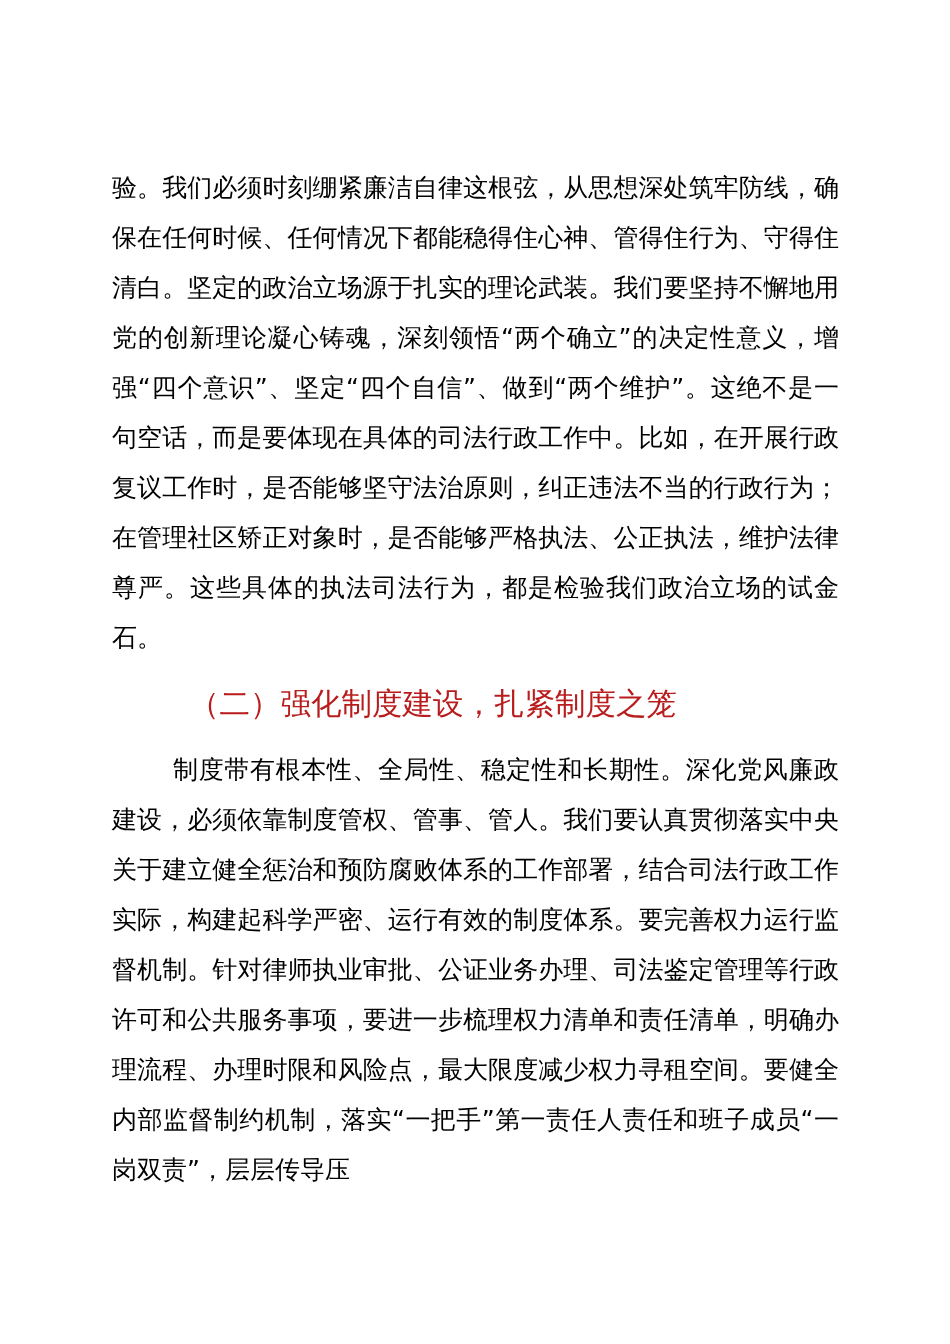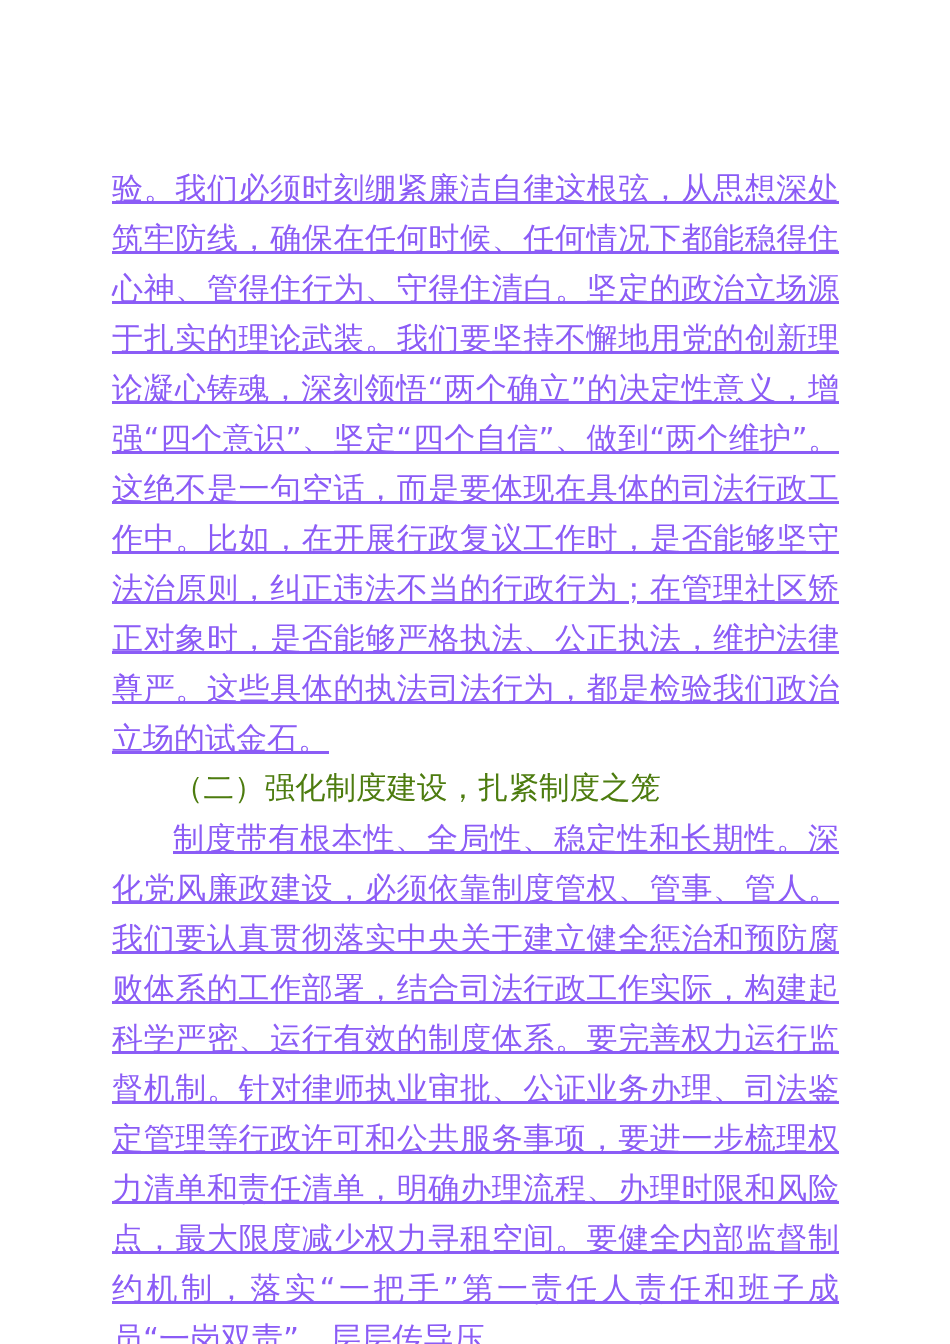--- a/index.html
+++ b/index.html
@@ -22,44 +22,43 @@
   }
   .text-column {
     position: absolute;
     left: 112px;
     top: 163px;
     width: 727px;
   }
   .para {
     margin: 0;
     padding: 0;
-    font-size: 31px;
+    font-size: 25px;
     line-height: 50px;
-    color: #8b5cf6;
+    color: #000000;
     text-align: justify;
     text-justify: inter-character;
     text-align-last: left;
     letter-spacing: 0px;
     font-weight: 400;
     word-break: break-all;
     white-space: normal;
-    text-decoration: underline;
   }
   .para.continuation {
     text-indent: 0;
   }
   .para.indented {
     text-indent: 61px;
   }
   .heading {
-    margin: 0;
+    margin: 16px;
     padding: 0;
     font-size: 30.5px;
     line-height: 50px;
-    color: #4d7c0f;
+    color: #b91c1c;
     font-weight: 400;
     text-indent: 61px;
     text-align: left;
     word-break: break-all;
   }
 </style>
 </head>
 <body>
 
 <div class="page">

